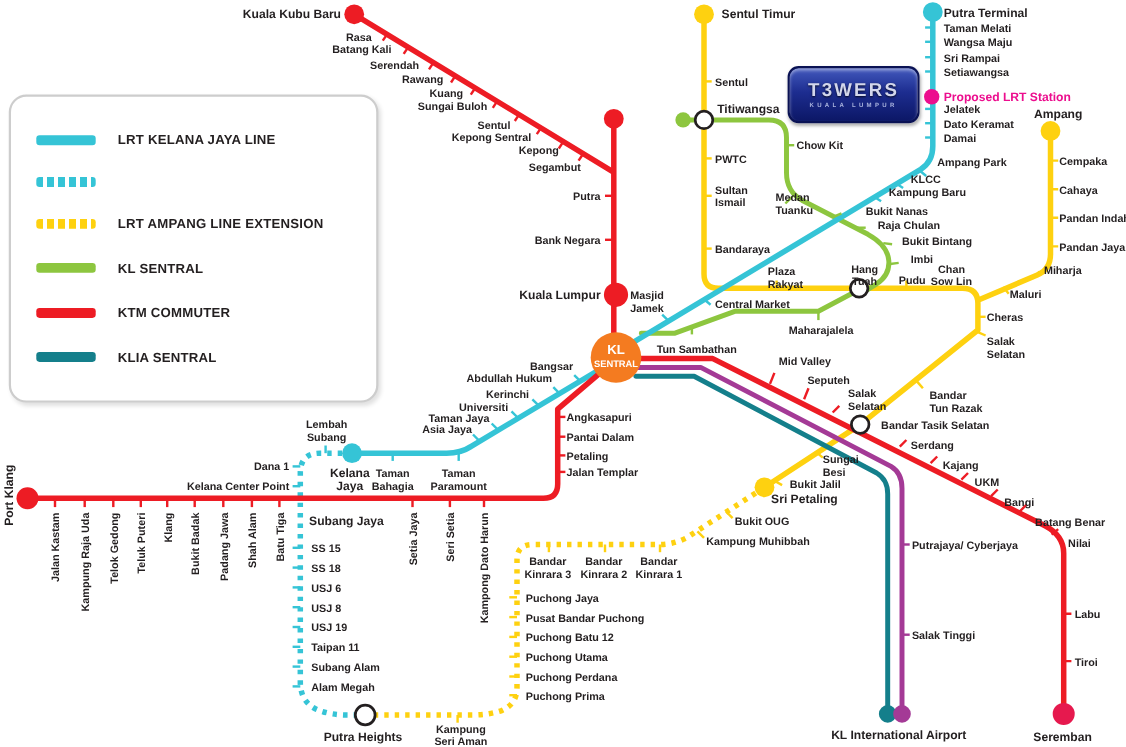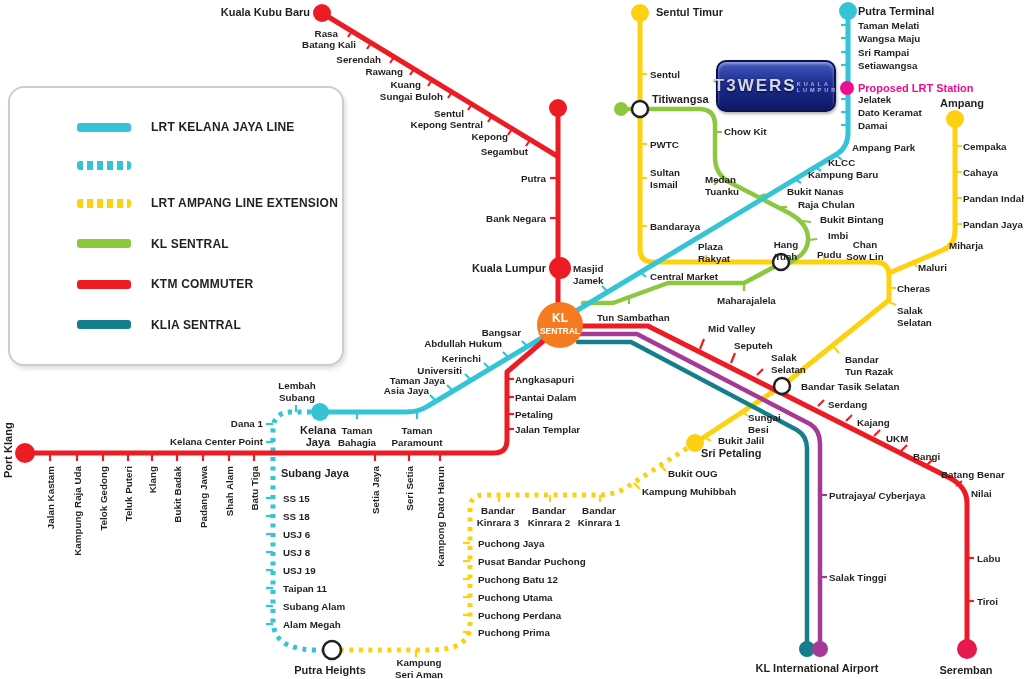--- a/index.html
+++ b/index.html
@@ -9,27 +9,27 @@
   .ln{fill:none;stroke-linecap:round;stroke-linejoin:round;}
   .w5{stroke-width:5px;}
   .w45{stroke-width:4.5px;}
   .dash{stroke-dasharray:4 5.5;stroke-linecap:butt;}
   .tick{stroke-width:2.2px;stroke-linecap:butt;}
   .stn{font-family:"Liberation Sans",sans-serif;font-weight:700;}
   
   #legend{position:absolute;left:8px;top:86px;width:336px;height:280px;background:#fff;
           border:2px solid #cdcdcd;border-radius:16px;box-shadow:2px 3px 4px rgba(0,0,0,.12);
           display:flex;flex-direction:column;justify-content:space-evenly;padding:6px 0;box-sizing:border-box;}
-  .lg-row{display:flex;align-items:center;gap:20px;padding-left:23px;margin-left:44px;}
+  .lg-row{display:flex;align-items:center;gap:20px;padding-left:23px;}
   .lg-swatch{width:54px;height:9px;border-radius:3px;flex:0 0 auto;}
   .lg-label{font-size:12px;font-weight:700;color:#231f20;letter-spacing:.2px;white-space:nowrap;}
   
   #logo{position:absolute;left:716px;top:60px;width:120px;height:52px;border-radius:10px;
         background:linear-gradient(180deg,#4259bd 0%,#1d2d90 45%,#0c1766 100%);
-        border:2px solid #0a1254;box-sizing:border-box;display:flex;
+        border:2px solid #0a1254;box-sizing:border-box;display:flex;flex-direction:column;
         align-items:center;justify-content:center;box-shadow:inset 0 2px 3px rgba(255,255,255,.45),1px 2px 3px rgba(0,0,0,.3);}
   #logo .t1{color:#d3d7ec;font-size:17px;font-weight:700;letter-spacing:2px;line-height:18px;
             text-shadow:0 1px 2px rgba(0,0,0,.8);}
   #logo .t2{color:#aab4de;font-size:5.5px;font-weight:700;letter-spacing:3px;margin-top:2px;}
 </style>
 </head>
 <body>
 
 <div id="stage">
 

